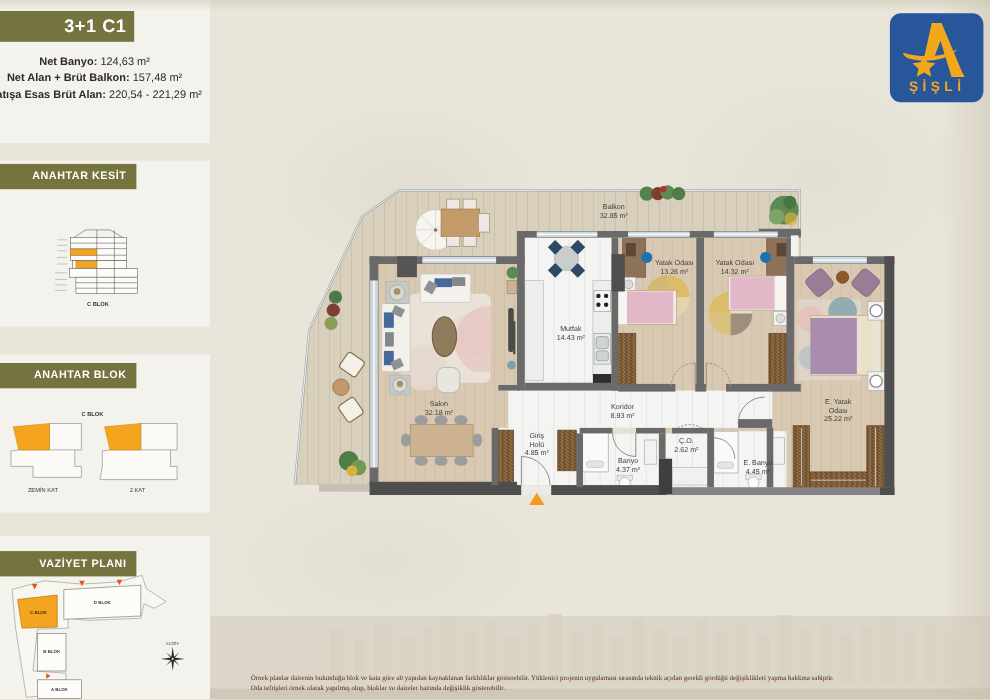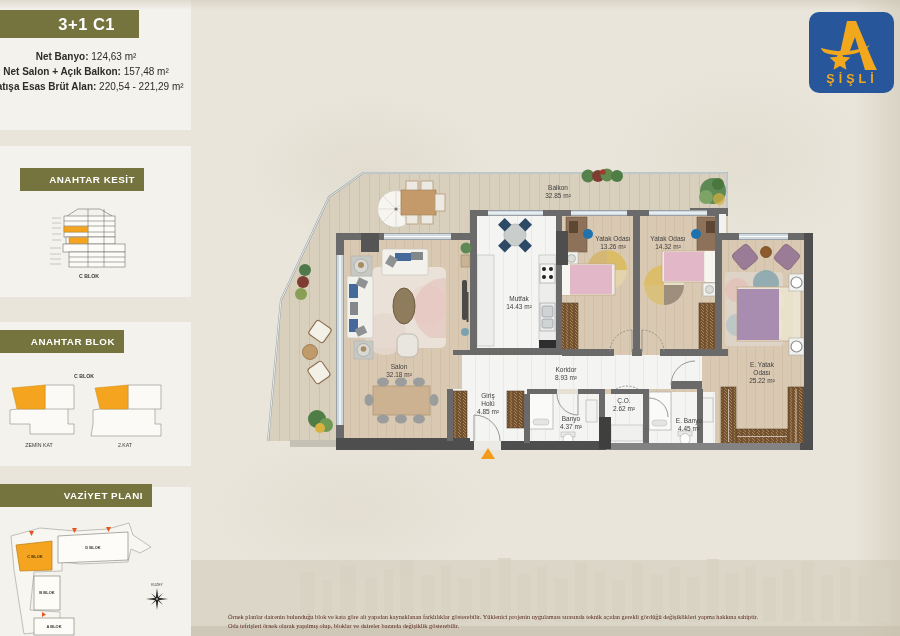--- a/index.html
+++ b/index.html
@@ -14,39 +14,39 @@
 </style>
 </head>
 <body>
 
 <div class="bgband"></div>
 
 <div class="bgband2"></div>
 
 <div class="card" style="top:0;height:130px;"></div>
 
-<div class="olivebar" style="top:10px;height:28px;line-height:28px;font-size:19px;padding-right:24px;width:115px;font-size:16.5px;">3+1 C1</div>
+<div class="olivebar" style="top:10px;height:28px;line-height:28px;font-size:19px;padding-right:7px;width:115px;font-size:16.5px;">3+1 C1</div>
 
 <div style="position:absolute;left:-10px;top:51px;width:192px;text-align:center;font-size:10px;color:#2e2b28;white-space:nowrap;">
   <div><b>Net Banyo:</b> 124,63 m²</div>
-  <div style="margin-top:4px;"><b>Net Salon + Açık Balkon:</b> 157,48 m²</div>
+  <div style="margin-top:4px;"><b>Net Alan + Brüt Balkon:</b> 157,48 m²</div>
   <div style="margin-top:4px;"><b>Satışa Esas Brüt Alan:</b> 220,54 - 221,29 m²</div>
 </div>
 
 <div class="card" style="top:146px;height:151px;"></div>
 
-<div class="olivebar" style="top:168px;margin-left:20px;">ANAHTAR KESİT</div>
+<div class="olivebar" style="top:149px;">ANAHTAR KESİT</div>
 
 <div class="card" style="top:322px;height:144px;"></div>
 
 <div class="olivebar" style="top:330px;">ANAHTAR BLOK</div>
 
 <div class="card" style="top:487px;height:149px;"></div>
 
-<div class="olivebar" style="top:484px;padding-left:28px;">VAZİYET PLANI</div>
+<div class="olivebar" style="top:501px;">VAZİYET PLANI</div>
 
 <div style="position:absolute;left:240px;top:90px;width:260px;height:160px;background:radial-gradient(ellipse at center,rgba(205,196,178,0.25),rgba(205,196,178,0) 70%);"></div>
 <div style="position:absolute;left:600px;top:60px;width:280px;height:200px;background:radial-gradient(ellipse at center,rgba(205,196,178,0.2),rgba(205,196,178,0) 70%);"></div>
 <div style="position:absolute;left:200px;top:430px;width:300px;height:160px;background:radial-gradient(ellipse at center,rgba(208,199,182,0.22),rgba(208,199,182,0) 70%);"></div>
 
 <div style="position:absolute;right:0;top:0;width:46px;height:636px;background:linear-gradient(90deg,rgba(199,190,172,0) 0%,rgba(199,190,172,0.45) 100%);"></div>
 
 <div style="position:absolute;left:0;top:0;width:900px;height:10px;background:linear-gradient(180deg,rgba(203,195,178,0.5),rgba(203,195,178,0));"></div>
 
 <svg width="900" height="636" viewBox="0 0 900 636" style="position:absolute;left:0;top:0;">

